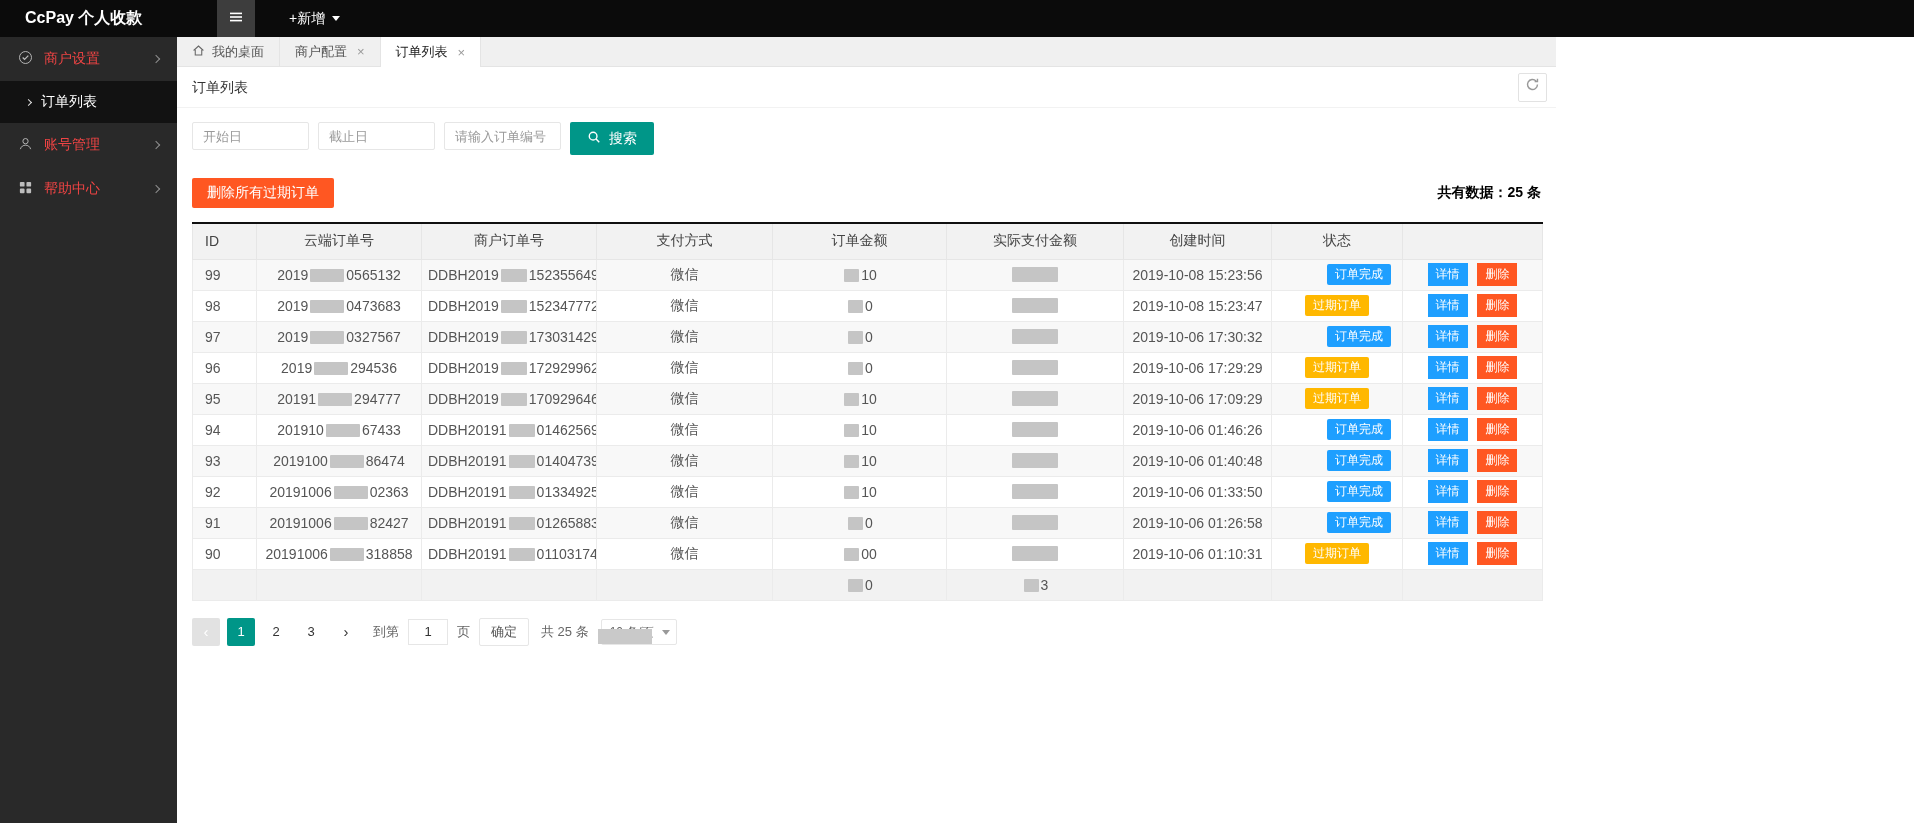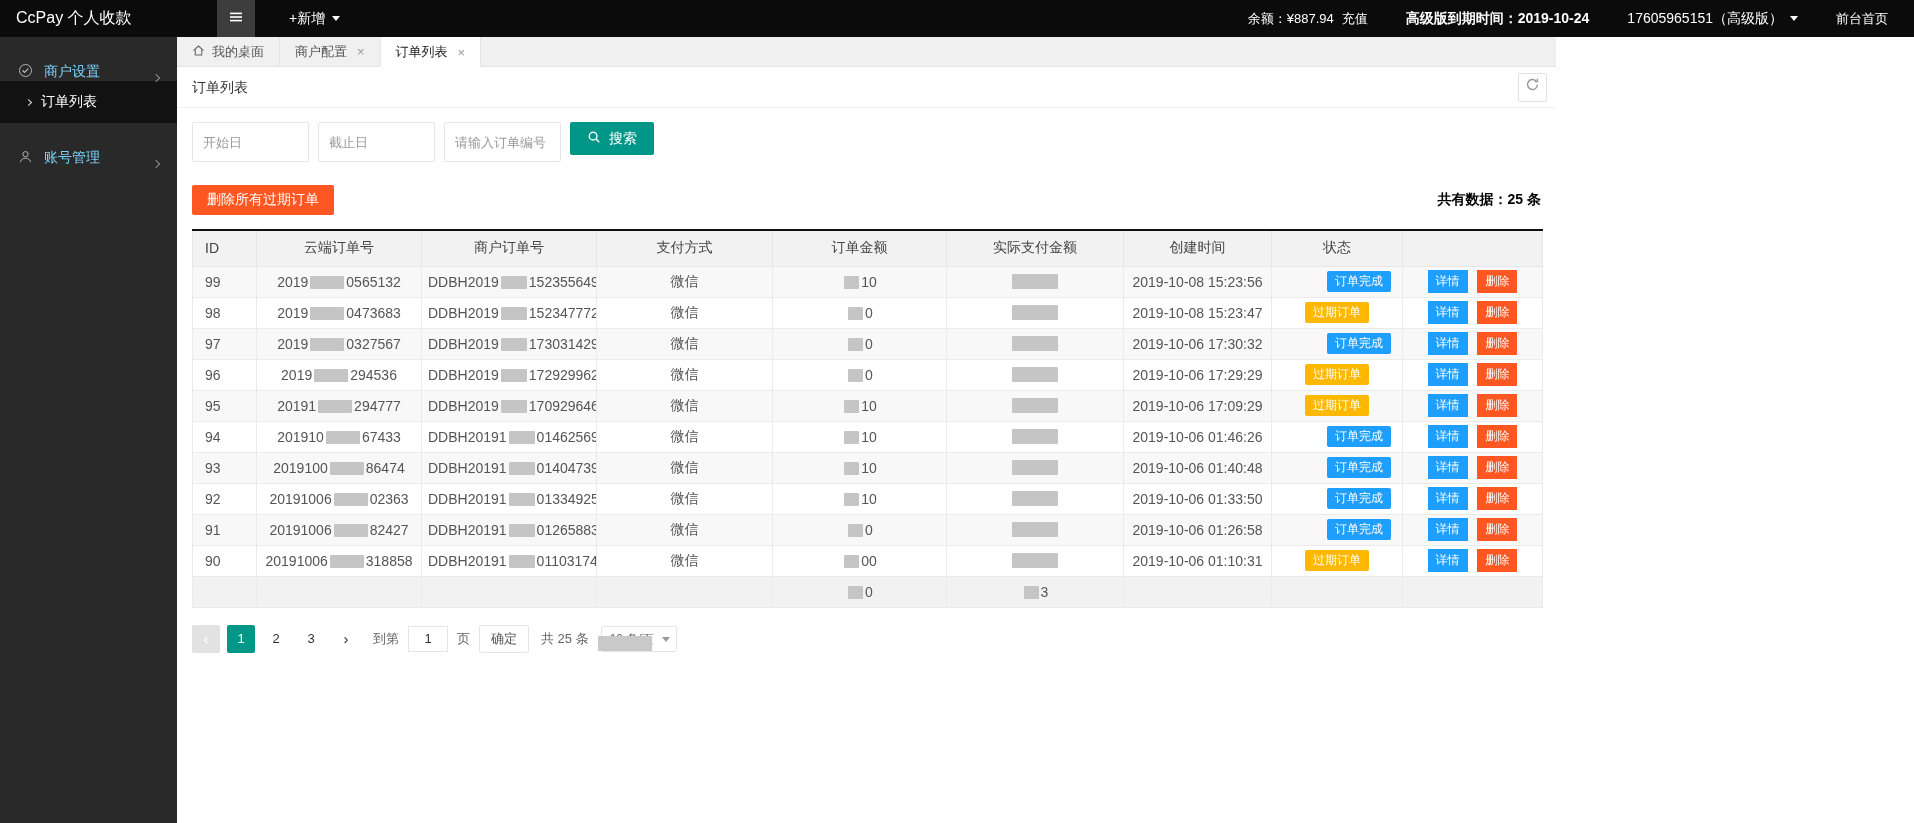--- a/index.html
+++ b/index.html
@@ -5,54 +5,54 @@
   * { margin:0; padding:0; box-sizing:border-box; }
   html,body { width:1914px; height:823px; }
   body {
     position:relative; overflow:hidden; background:#fff;
     font-family:"Liberation Sans","DejaVu Sans",sans-serif;
     font-size:14px; color:#333;
   }
   
   .topbar { position:absolute; top:0; left:0; width:1914px; height:37px;
     background:#0b0b0b; color:#fff; display:flex; align-items:center; z-index:10; }
-  .logo { width:177px; padding-left:16px; font-size:16px; font-weight:normal; white-space:nowrap; }
+  .logo { width:177px; padding-left:25px; font-size:16px; font-weight:bold; white-space:nowrap; }
   .burger { width:38px; height:37px; background:#3d3d3d; display:flex; align-items:center;
     justify-content:center; margin-left:40px; cursor:pointer; }
   .addnew { margin-left:34px; display:flex; align-items:center; gap:7px; font-size:14px; cursor:pointer; }
   .top-right { margin-left:auto; display:flex; align-items:center; gap:38px; padding-right:26px; font-size:13px; }
   .balance-wrap { display:flex; gap:8px; align-items:center; }
   .expiry { font-weight:700; font-size:14px; }
   .account { display:flex; align-items:center; gap:7px; cursor:pointer; font-size:14px; }
   .caret { width:0; height:0; border-left:4px solid transparent; border-right:4px solid transparent;
     border-top:5px solid #fff; display:inline-block; }
   
   .sidebar { position:absolute; top:37px; left:0; width:177px; height:786px; background:#292929; }
-  .side-item { height:44px; display:flex; align-items:flex-end; padding:0 18px; color:#7dd3fc;
+  .side-item { height:44px; display:flex; align-items:center; padding:0 18px; color:#ef4444;
     font-size:14px; gap:11px; cursor:pointer; }
   .side-item .lbl { flex:1; }
   .chev { width:6px; height:6px; border-right:1px solid #8f8f8f; border-bottom:1px solid #8f8f8f;
     display:inline-block; transform:rotate(-45deg); }
   .chev.down { transform:rotate(45deg); margin-top:-3px; }
   .side-sub { height:42px; display:flex; align-items:center; padding:0 18px 0 26px; gap:10px;
     color:#fff; background:#121212; font-size:14px; cursor:pointer; }
   .side-sub .chev { border-color:#e0e0e0; width:5px; height:5px; }
   
   .main { position:absolute; top:37px; left:177px; width:1379px; background:#fff; }
   .tabbar { display:flex; background:#f0f0f0; border-bottom:1px solid #e4e4e4; height:30px; }
   .tab { display:flex; align-items:center; gap:7px; padding:0 15px; font-size:13px; color:#555;
     border-right:1px solid #e4e4e4; cursor:pointer; }
   .tab .x { color:#999; font-size:13px; margin-left:3px; }
   .tab.active { background:#fff; color:#222; margin-bottom:-1px; }
   .card-head { position:relative; height:41px; line-height:41px; padding-left:15px;
     border-bottom:1px solid #f2f2f2; font-size:14px; color:#333; }
   .refresh-btn { position:absolute; right:9px; top:6px; width:29px; height:29px; background:#fff;
     border:1px solid #e2e2e2; border-radius:2px; display:flex; align-items:center; justify-content:center; cursor:pointer; }
   .search-row { display:flex; gap:9px; padding:14px 15px 0; }
-  .inp { width:117px; height:40px; border:1px solid #e6e6e6; border-radius:2px; padding:0 10px;
+  .inp { width:117px; height:28px; border:1px solid #e6e6e6; border-radius:2px; padding:0 10px;
     font-size:13px; color:#666; outline:none; font-family:inherit; }
   .inp::placeholder { color:#999; }
   .btn-search { height:33px; background:#009688; color:#fff; border:none; border-radius:2px;
     padding:0 17px; font-size:14px; display:flex; align-items:center; gap:8px; cursor:pointer; font-family:inherit; }
   .toolbar { display:flex; align-items:center; justify-content:space-between; padding:23px 15px 0; }
   .btn-danger { height:30px; background:#FF5722; color:#fff; border:none; border-radius:2px;
     padding:0 15px; font-size:14px; cursor:pointer; font-family:inherit; }
   .total { font-size:14px; color:#000000; font-weight:700; }
   
   .tbl-wrap { margin:14px 15px 0; }
@@ -103,32 +103,20 @@
           <rect x="2" y="3.6" width="12" height="1.6"></rect>
           <rect x="2" y="7.2" width="12" height="1.6"></rect>
           <rect x="2" y="10.8" width="12" height="1.6"></rect>
         </svg>
     </span>
   </div>
   <div class="addnew">
     <span>+新增</span>
     <span class="caret"></span>
   </div>
-  <div class="top-right">
-    <div class="balance-wrap">
-      <span>余额：¥887.94</span>
-      <span style="cursor:pointer;">充值</span>
-    </div>
-    <span class="expiry">高级版到期时间：2019-10-24</span>
-    <div class="account">
-      <span>17605965151（高级版）</span>
-      <span class="caret"></span>
-    </div>
-    <span style="cursor:pointer;">前台首页</span>
-  </div>
 </div>
 
 <div class="sidebar">
   <div class="side-item">
     <span>
       <svg width="15" height="15" viewBox="0 0 16 16">
           <circle cx="8" cy="8" r="6.4" fill="none" stroke="#bdbdbd"></circle>
           <path d="M5 8l2 2 4-4" fill="none" stroke="#bdbdbd" stroke-width="1.4"></path>
         </svg>
     </span>
@@ -140,20 +128,32 @@
     <span>订单列表</span>
   </div>
   <div class="side-item">
     <span>
       <svg width="15" height="15" viewBox="0 0 16 16" fill="none" stroke="#bdbdbd">
           <circle cx="8" cy="5.5" r="2.8"></circle>
           <path d="M2.5 14c1-3 3-4.2 5.5-4.2s4.5 1.2 5.5 4.2"></path>
         </svg>
     </span>
     <span class="lbl">账号管理</span>
+    <span class="chev"></span>
+  </div>
+  <div class="side-item">
+    <span>
+      <svg width="15" height="15" viewBox="0 0 16 16" fill="#bdbdbd">
+          <rect x="2" y="2" width="5" height="5" rx="1"></rect>
+          <rect x="9" y="2" width="5" height="5" rx="1"></rect>
+          <rect x="2" y="9" width="5" height="5" rx="1"></rect>
+          <rect x="9" y="9" width="5" height="5" rx="1"></rect>
+        </svg>
+    </span>
+    <span class="lbl">帮助中心</span>
     <span class="chev"></span>
   </div>
 </div>
 
 <div class="main">
 
   <div class="tabbar">
     <div class="tab">
       <span>
         <svg width="13" height="13" viewBox="0 0 16 16" fill="none" stroke="#666" stroke-width="1.3">

